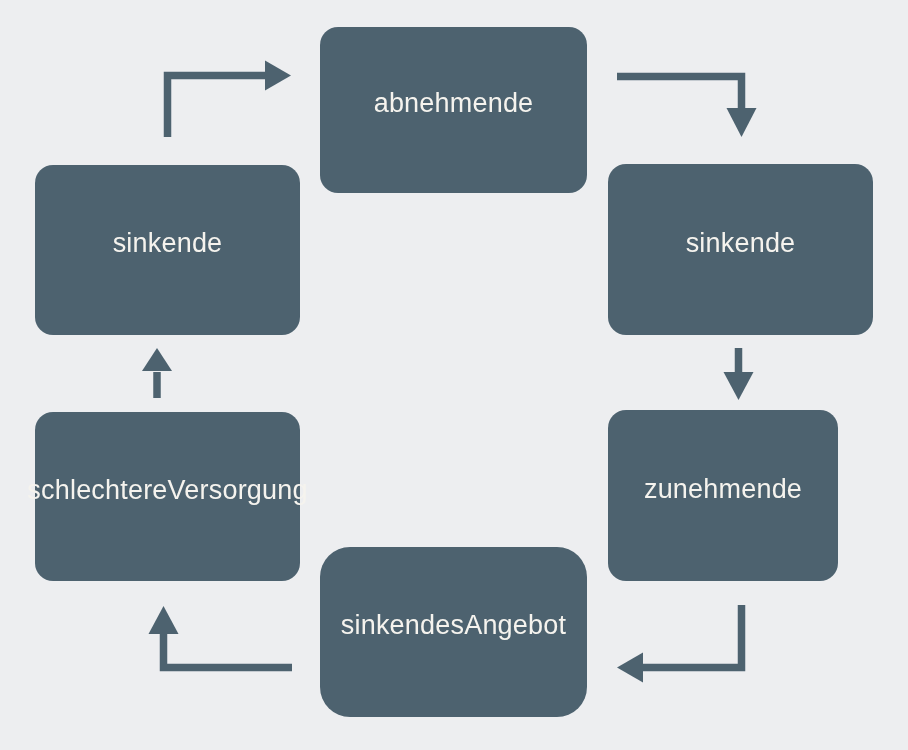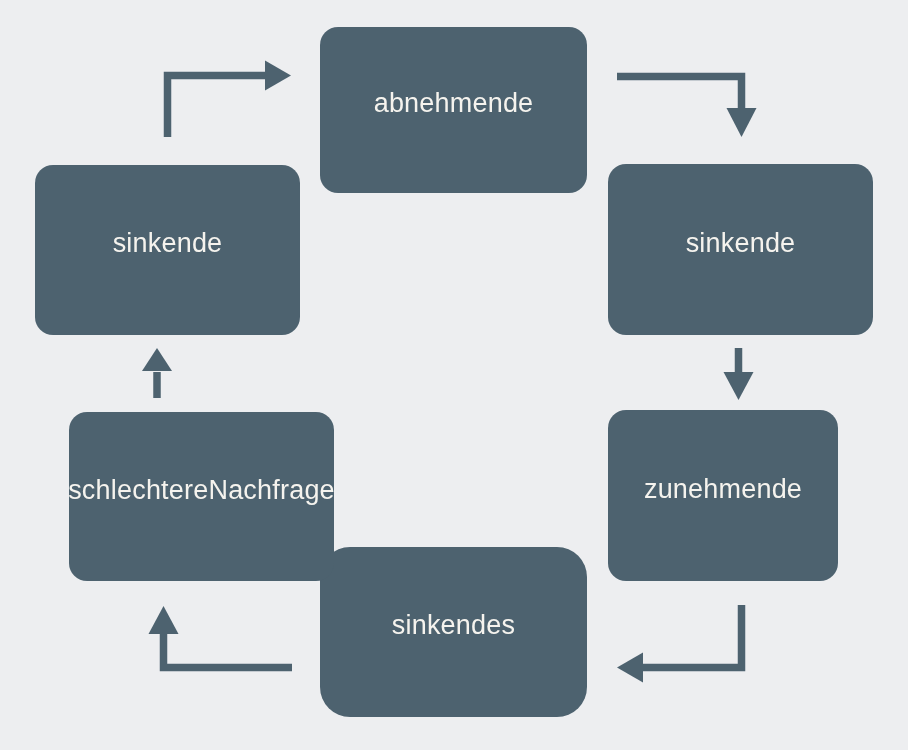--- a/index.html
+++ b/index.html
@@ -52,21 +52,21 @@
     font-size:27px;
     line-height:35px;
     font-weight:400;
     text-align:center;
     letter-spacing:0.2px;
   }
   .pos-bevoelkerung      {left:320px; top:27px;  width:267px; height:166px;}
   .pos-nachfrage         {left:608px; top:164px; width:265px; height:171px;}
   .pos-unterfinanzierung {left:608px; top:410px; width:230px; height:171px;}
   .pos-angebot           {left:320px; top:547px; width:267px; height:170px;border-radius:30px;}
-  .pos-versorgung        {left:35px;  top:412px; width:265px; height:169px;margin-left:34px;}
+  .pos-versorgung        {left:35px;  top:412px; width:265px; height:169px;}
   .pos-attraktivitaet    {left:35px;  top:165px; width:265px; height:170px;}
 </style>
 </head>
 <body>
 
 <div class="canvas">
 
   <svg class="arrows" viewBox="0 0 908 750" xmlns="http://www.w3.org/2000/svg" aria-hidden="true">
 
     <g>
@@ -107,24 +107,25 @@
   <div class="node pos-nachfrage">
     <span>sinkende</span>
   </div>
 
   <div class="node pos-unterfinanzierung">
     <span>zunehmende</span>
   </div>
 
   <div class="node pos-angebot">
     <span>sinkendes</span>
+    <span>Angebot</span>
   </div>
 
   <div class="node pos-versorgung">
     <span>schlechtere</span>
-    <span>Nachfrage</span>
+    <span>Versorgung</span>
   </div>
 
   <div class="node pos-attraktivitaet">
     <span>sinkende</span>
   </div>
 
 </div>
 
 </body></html>

